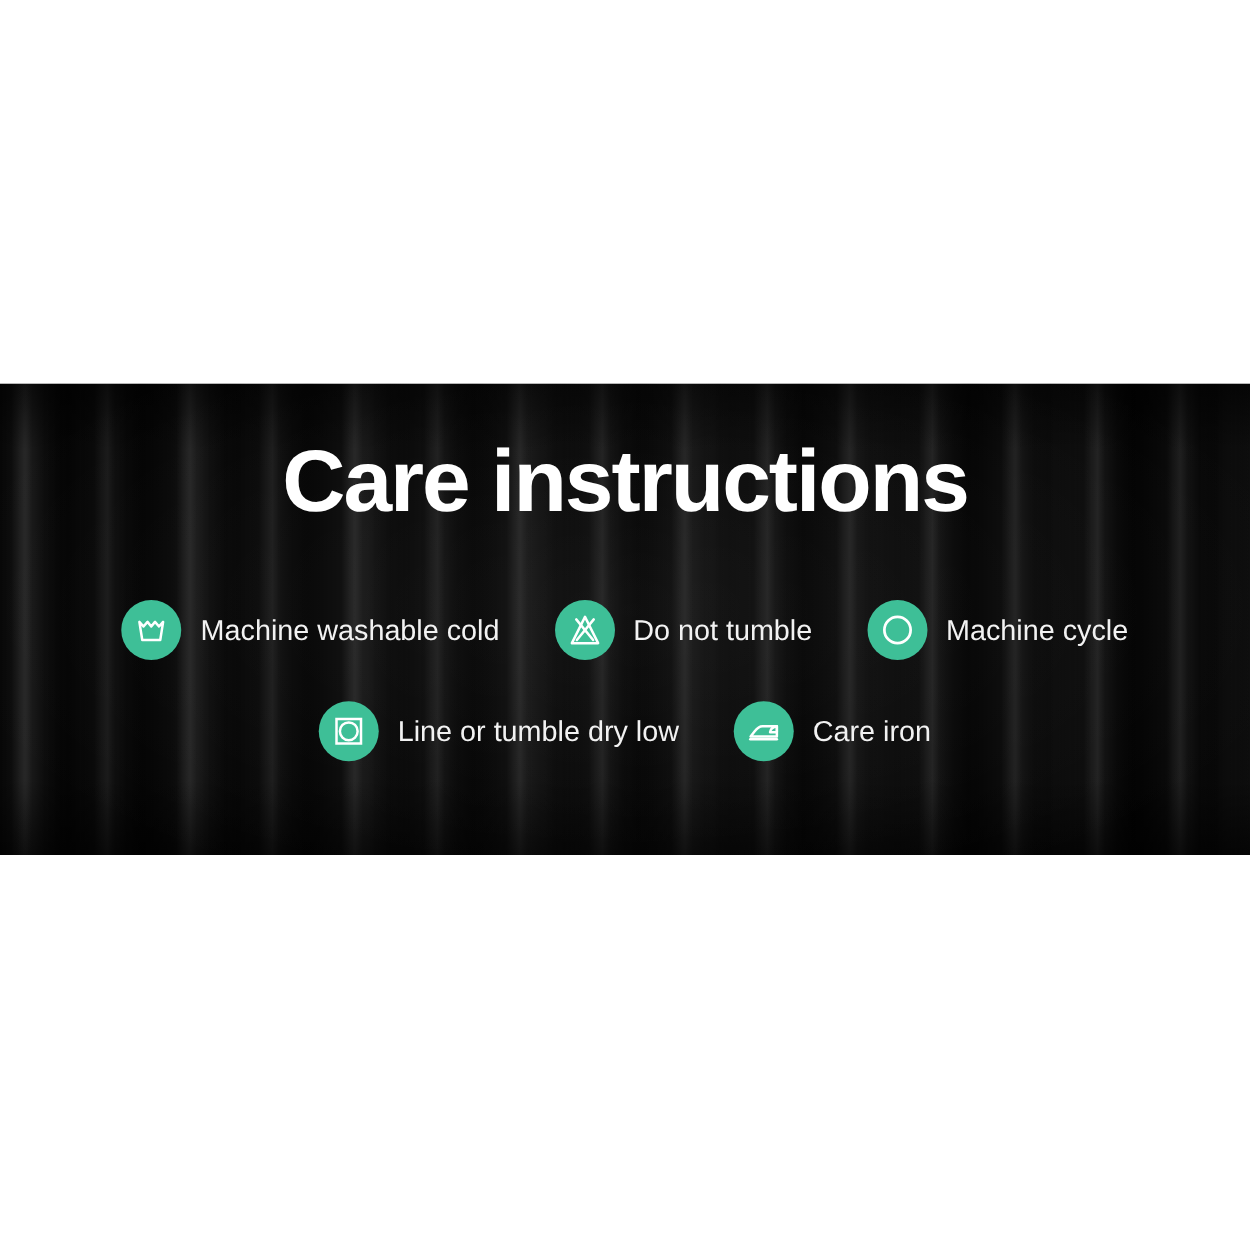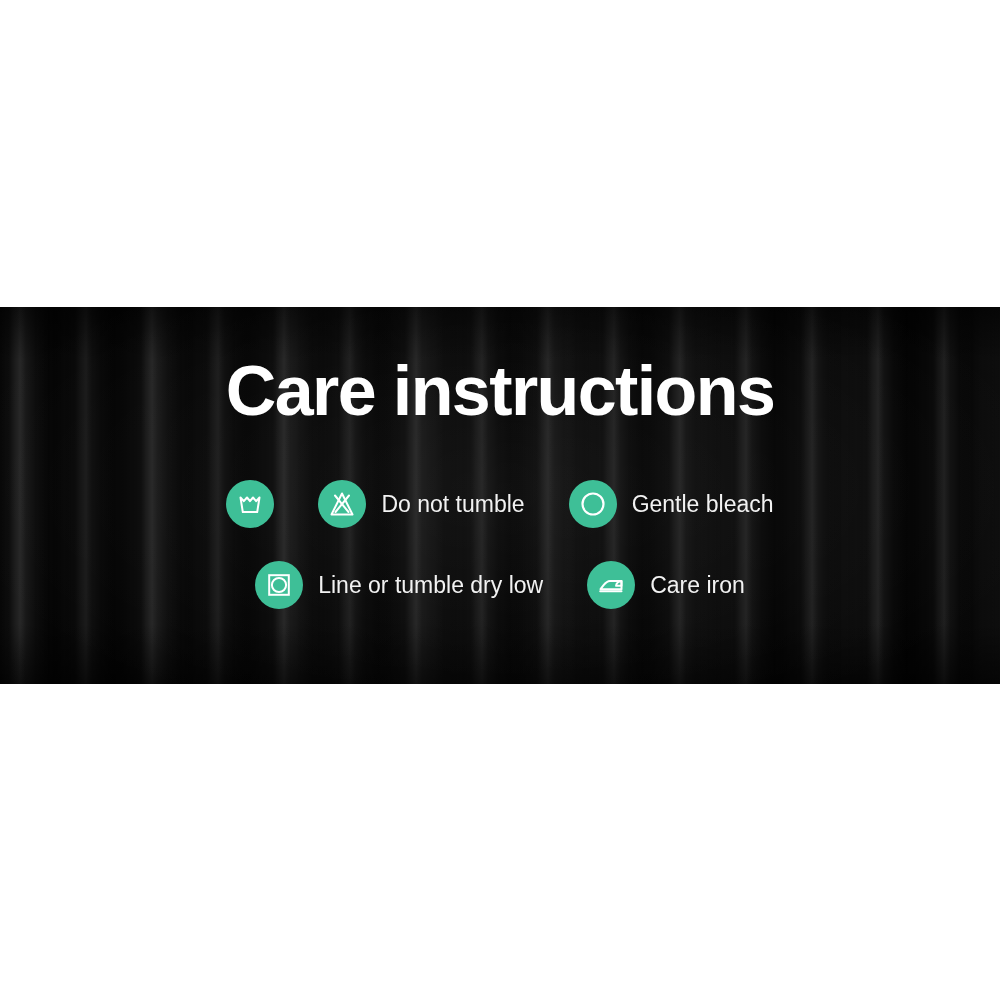--- a/index.html
+++ b/index.html
@@ -85,21 +85,21 @@
 
   .content {
     position: absolute;
     inset: 0;
   }
 
   
   .title {
     position: absolute;
     left: 0;
-    top: 49px;
+    top: 43px;
     width: 1000px;
     text-align: center;
     color: #ffffff;
     font-family: "Liberation Sans", sans-serif;
     font-size: 70px;
     font-weight: bold;
     letter-spacing: -1.6px;
     line-height: 1;
     white-space: nowrap;
   }
@@ -162,40 +162,41 @@
 
       <div class="row row-1">
 
         <div class="care-item">
           <span class="badge">
             <svg width="30" height="30" viewBox="0 0 30 30" aria-hidden="true">
               <path d="M5.5 8.5 L7.8 23 L22.2 23 L24.5 8.5
                        L21.2 12.2 L18.0 8.5 L15.0 12.2 L12.0 8.5 L8.8 12.2 Z" fill="none" stroke="#ffffff" stroke-width="2" stroke-linejoin="round" stroke-linecap="round"></path>
             </svg>
           </span>
+          <span class="care-label">Machine washable cold</span>
         </div>
 
         <div class="care-item">
           <span class="badge">
             <svg width="30" height="30" viewBox="0 0 30 30" aria-hidden="true">
               <path d="M15 4.5 L25.5 25.5 L4.5 25.5 Z" fill="none" stroke="#ffffff" stroke-width="2" stroke-linejoin="round"></path>
               <line x1="8.0" y1="6.5" x2="21.5" y2="23.0" stroke="#ffffff" stroke-width="2" stroke-linecap="round"></line>
               <line x1="22.0" y1="6.5" x2="8.5" y2="23.0" stroke="#ffffff" stroke-width="2" stroke-linecap="round"></line>
             </svg>
           </span>
           <span class="care-label">Do not tumble</span>
         </div>
 
         <div class="care-item">
           <span class="badge">
             <svg width="30" height="30" viewBox="0 0 30 30" aria-hidden="true">
               <circle cx="15" cy="15" r="10.5" fill="none" stroke="#ffffff" stroke-width="2.2"></circle>
             </svg>
           </span>
-          <span class="care-label">Gentle bleach</span>
+          <span class="care-label">Machine cycle</span>
         </div>
 
       </div>
 
       <div class="row row-2">
 
         <div class="care-item">
           <span class="badge">
             <svg width="30" height="30" viewBox="0 0 30 30" aria-hidden="true">
               <rect x="5.2" y="5.2" width="19.6" height="19.6" fill="none" stroke="#ffffff" stroke-width="2"></rect>

